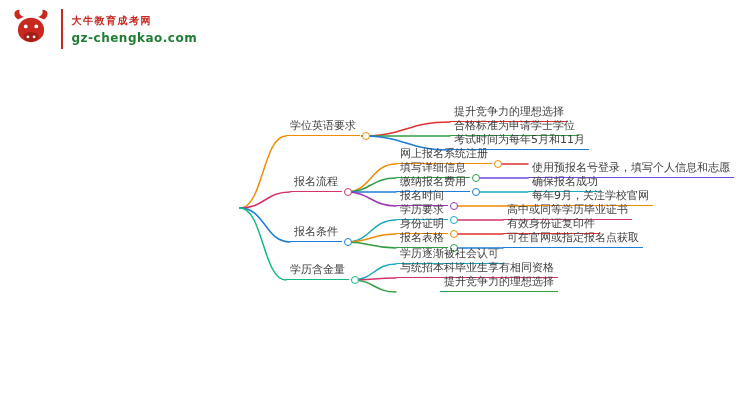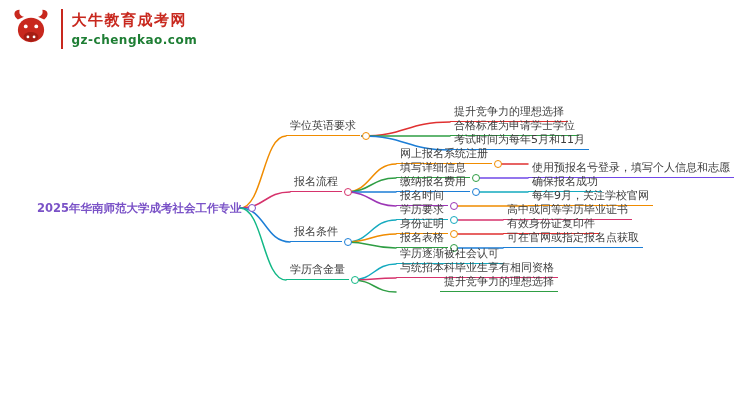--- a/index.html
+++ b/index.html
@@ -10,21 +10,21 @@
         padding:0 4px 2px;border-bottom:1.5px solid transparent;white-space:nowrap;}
   .node.root{font-size:11.5px;font-weight:bold;border-bottom:none;padding:0 2px;}
   .dot{position:absolute;right:-10px;bottom:-4.5px;width:6px;height:6px;
        border:1.5px solid #999;border-radius:50%;background:#fff;}
   .root .dot{right:-12px;top:50%;margin-top:-4.5px;bottom:auto;}
   #links{position:absolute;left:0;top:0;width:750px;height:410px;}
   #links path{fill:none;stroke-width:1.5;stroke-linecap:round;}
   
   .logo{position:absolute;left:10px;top:8px;display:flex;align-items:center;gap:9px;cursor:pointer;}
   .logo-sep{width:1.5px;height:40px;background:#c8281e;}
-  .brand{font-weight:bold;font-size:15px;letter-spacing:1.5px;}
+  .brand{font-weight:bold;font-size:10px;letter-spacing:1.5px;}
   .domain{font-size:12px;font-weight:bold;margin-top:3px;letter-spacing:.5px;}
 </style>
 </head>
 <body>
 
 <div id="stage">
 
   <svg id="links">
     <path d="M240,208 C263,208 263,136 286,136" style="stroke: rgb(240, 140, 0);"></path>
     <path d="M240,208 C265,208 265,192 290,192" style="stroke: rgb(214, 51, 108);"></path>
@@ -69,24 +69,20 @@
       <circle cx="20.5" cy="33" r="1.6" fill="#fff"></circle>
       <circle cx="27.5" cy="33" r="1.6" fill="#fff"></circle>
     </svg>
     <div class="logo-sep"></div>
     <div class="logo-text">
       <div class="brand" style="color: rgb(200, 40, 30);">大牛教育成考网</div>
       <div class="domain" style="color: rgb(30, 126, 52);">gz-chengkao.com</div>
     </div>
   </div>
 
-  <div class="node root" style="left:35px;top:201px">
-    <span style="color: rgb(122, 82, 199);">2025年华南师范大学成考社会工作专业</span>
-    <span class="dot" style="border-color: rgb(122, 82, 199);"></span>
-  </div>
 
   <div class="node" style="left: 286px; top: 119px; border-bottom-color: rgb(240, 140, 0);">
     <span>学位英语要求</span>
     <span class="dot" style="border-color: rgb(240, 140, 0);"></span>
   </div>
   <div class="node" style="left: 450px; top: 105px; border-bottom-color: rgb(224, 49, 49);">
     <span>提升竞争力的理想选择</span>
   </div>
   <div class="node" style="left: 450px; top: 119px; border-bottom-color: rgb(47, 158, 68);">
     <span>合格标准为申请学士学位</span>

